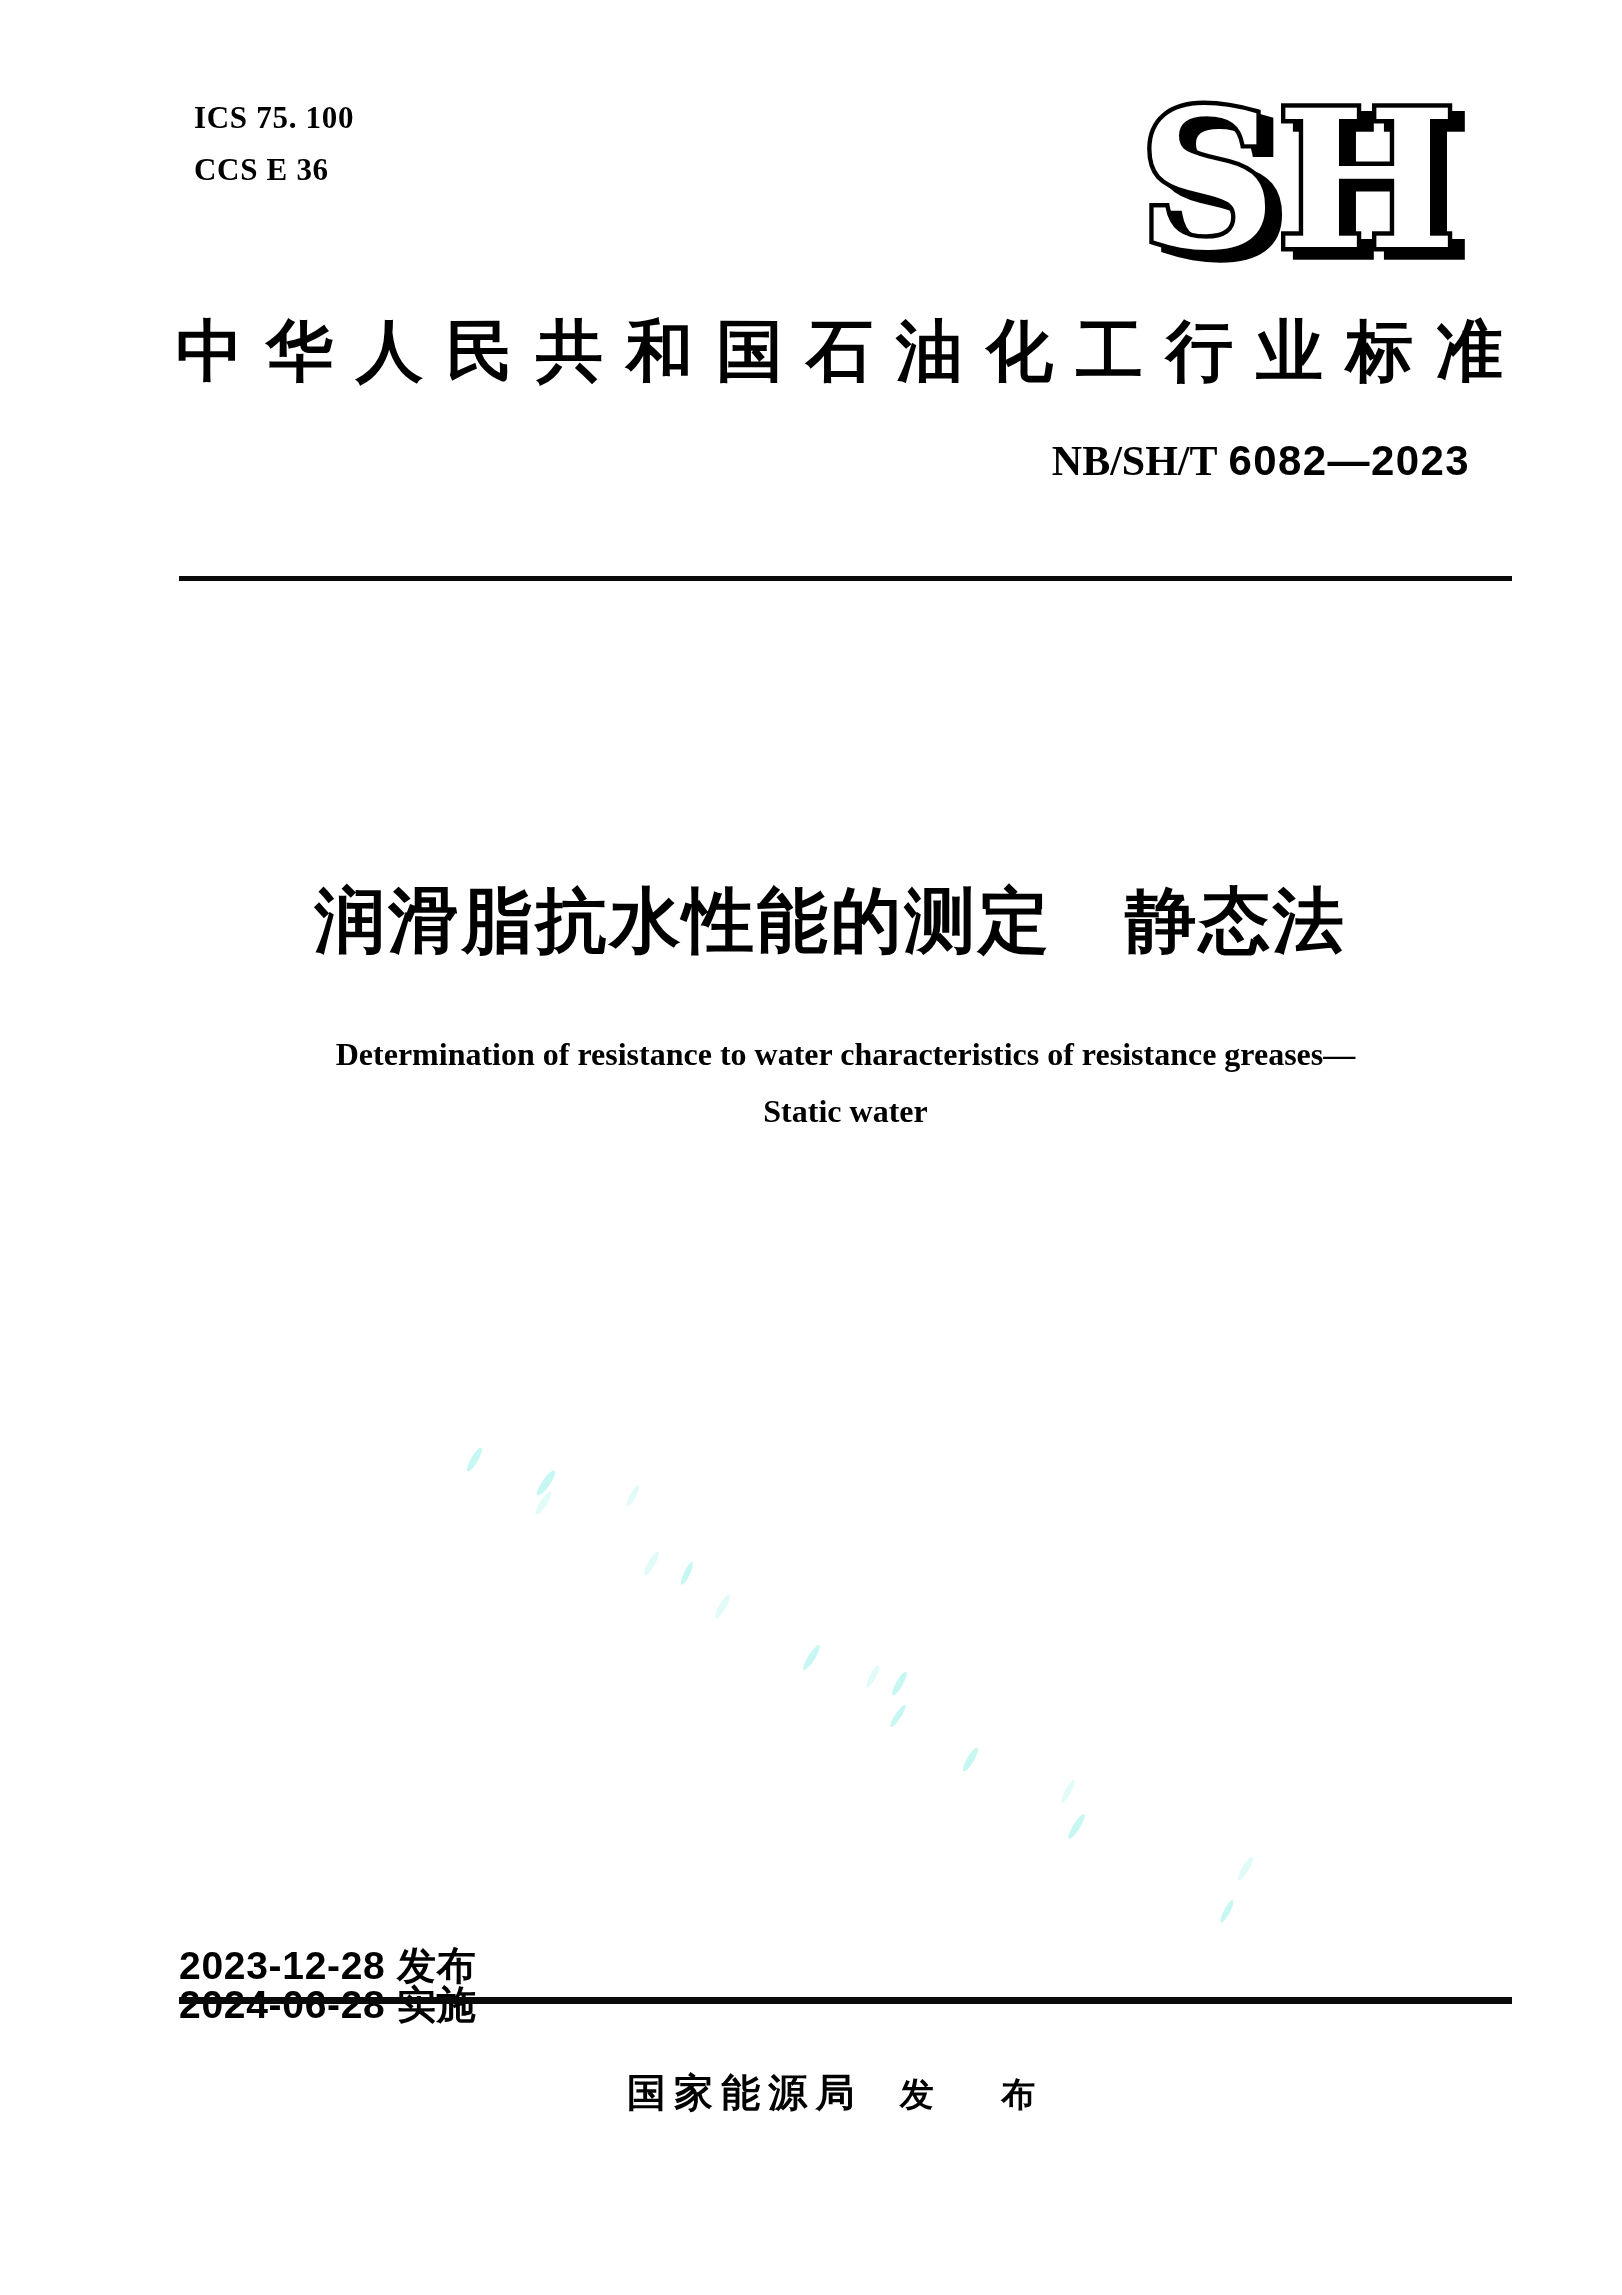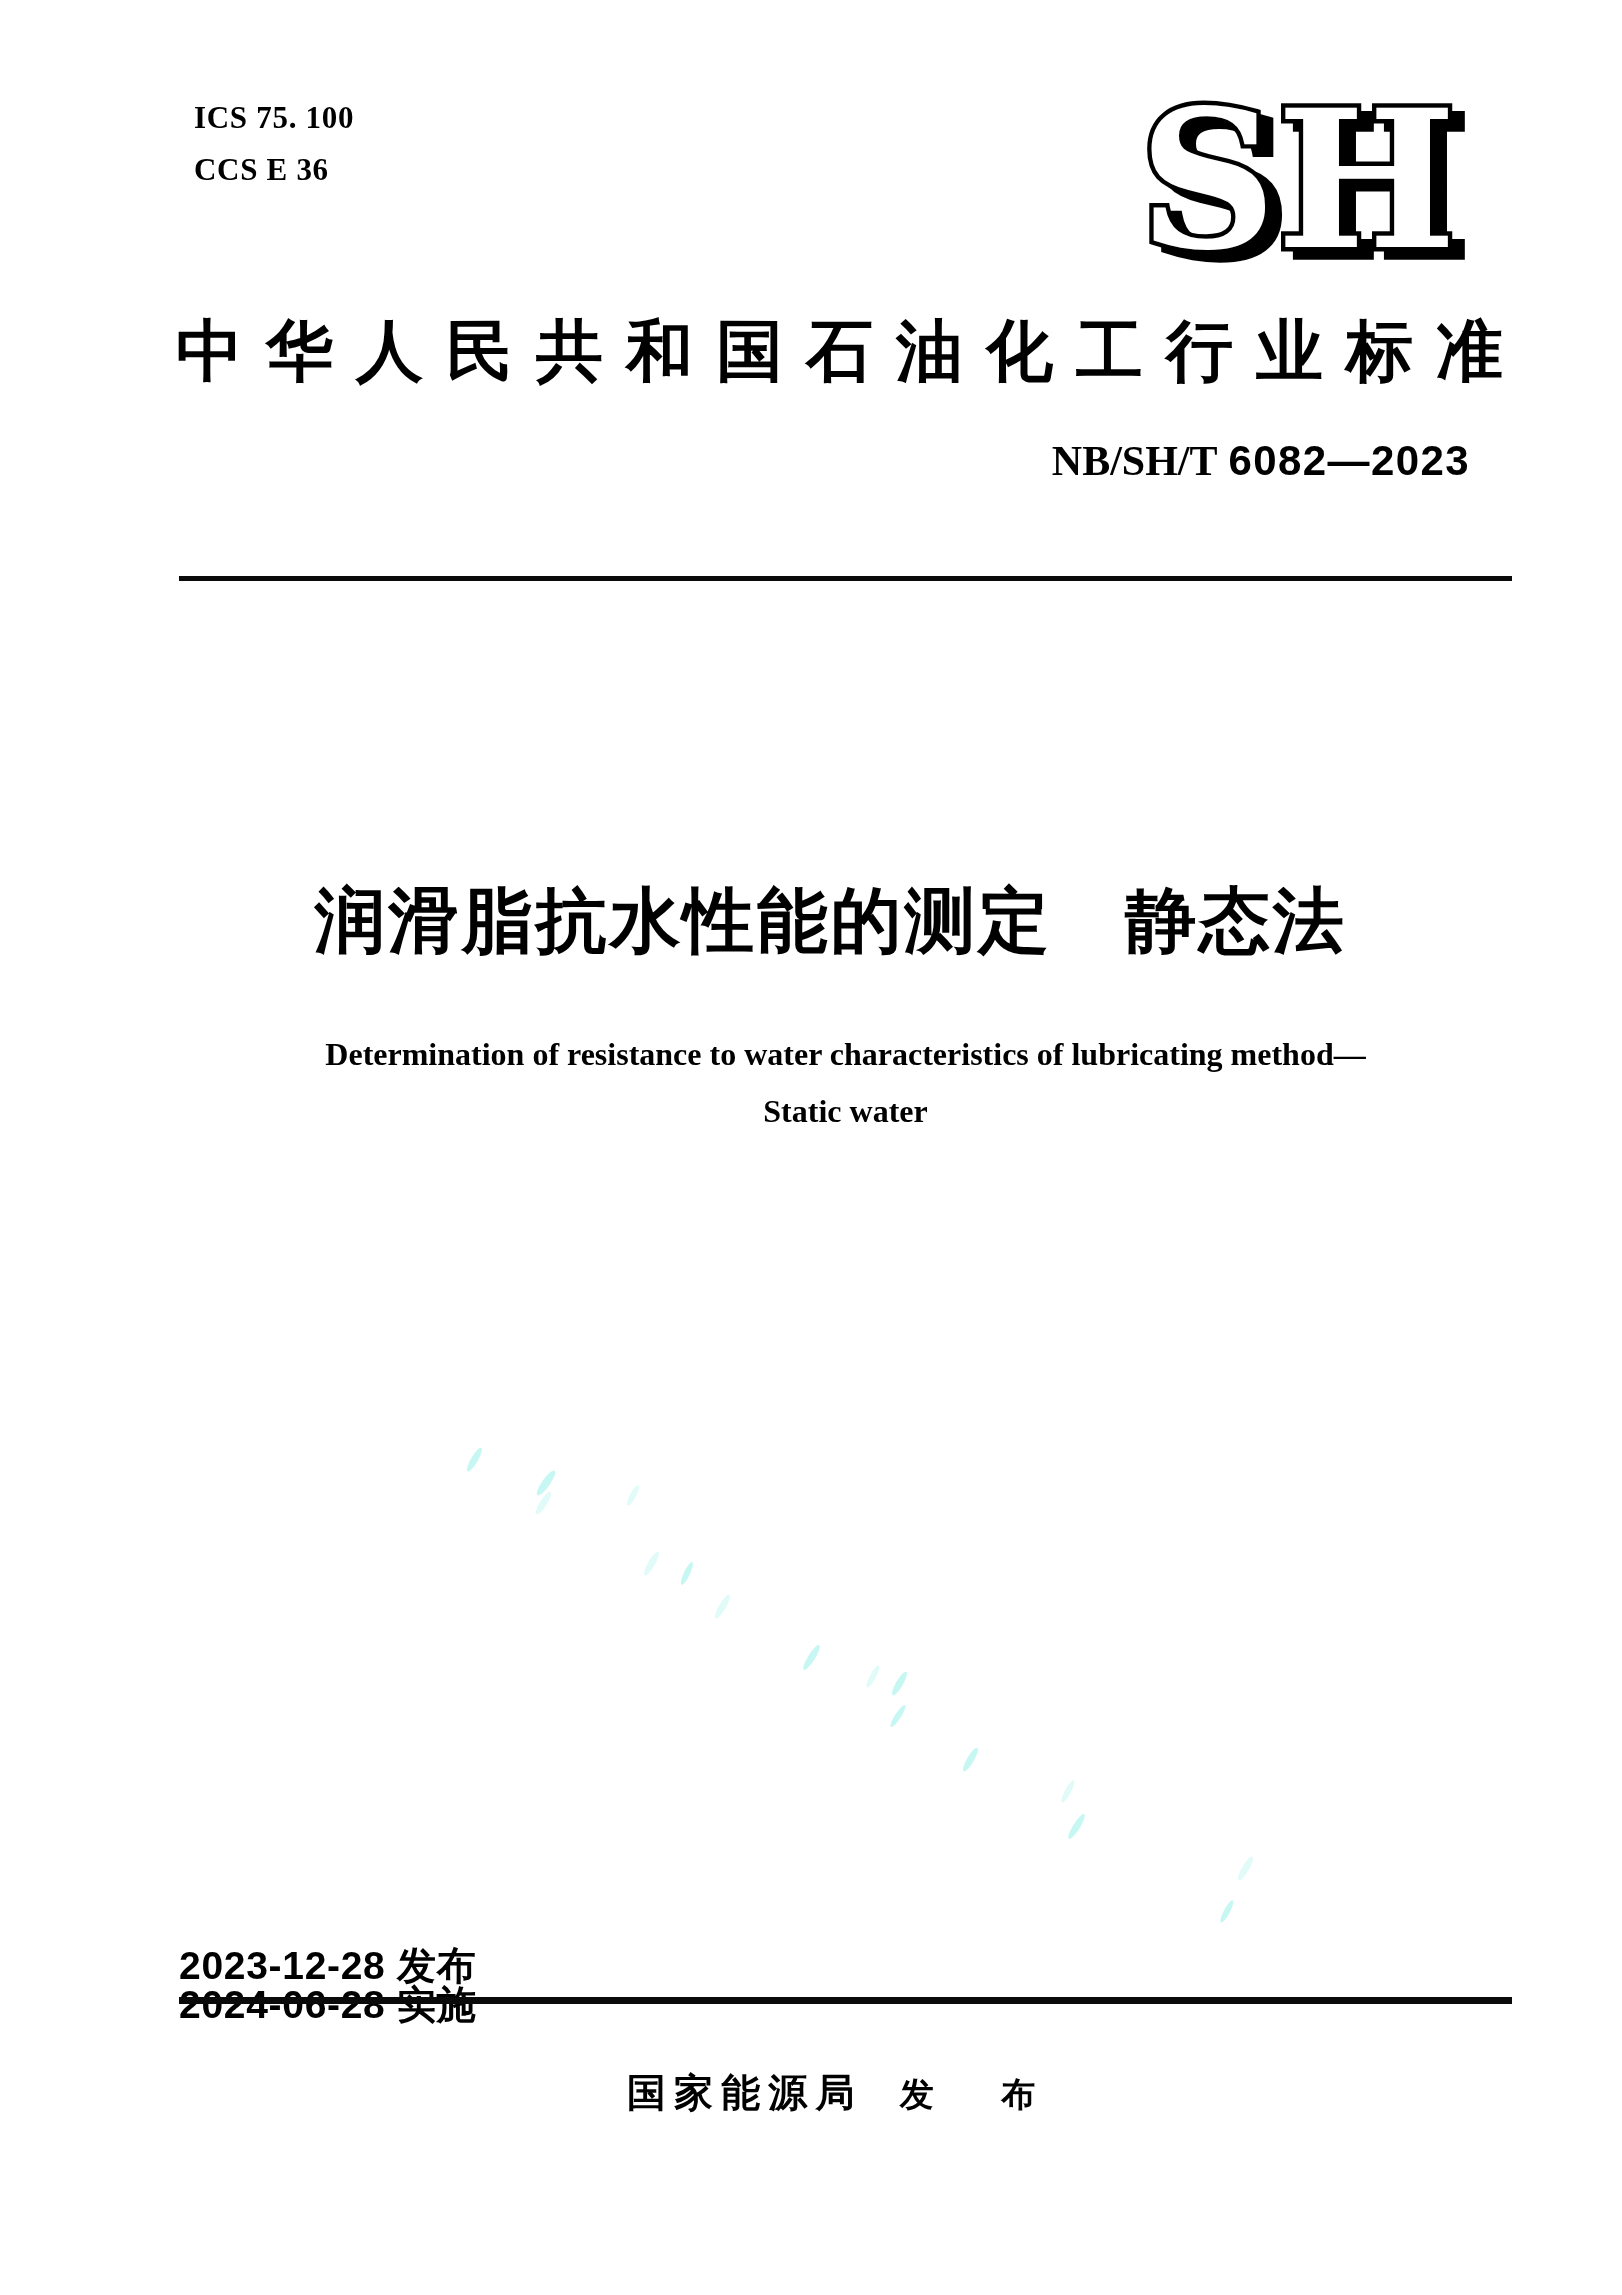--- a/index.html
+++ b/index.html
@@ -100,21 +100,21 @@
 
   <div class="std-number">
     <span class="code-prefix">NB/SH/T</span><span class="code-num">6082—2023</span>
   </div>
 
   <div class="rule rule-top"></div>
 
   <div class="cn-title">润滑脂抗水性能的测定　静态法</div>
 
   <div class="en-title">
-    <div>Determination of resistance to water characteristics of lubricating method—</div>
+    <div>Determination of resistance to water characteristics of resistance greases—</div>
     <div>Static water</div>
   </div>
 
   <div>
     <div class="wm" style="left:471px;top:1446px;width:6.8px;height:27px;transform:rotate(30deg);"></div>
     <div class="wm" style="left:542px;top:1468px;width:8.2px;height:30px;transform:rotate(35deg);"></div>
     <div class="wm l" style="left:540px;top:1490px;width:6.8px;height:26px;transform:rotate(32deg);"></div>
     <div class="wm l" style="left:630px;top:1484px;width:6.1px;height:23px;transform:rotate(28deg);"></div>
     <div class="wm l" style="left:648px;top:1550px;width:6.8px;height:27px;transform:rotate(30deg);"></div>
     <div class="wm" style="left:684px;top:1561px;width:6.1px;height:24.5px;transform:rotate(25deg);"></div>

